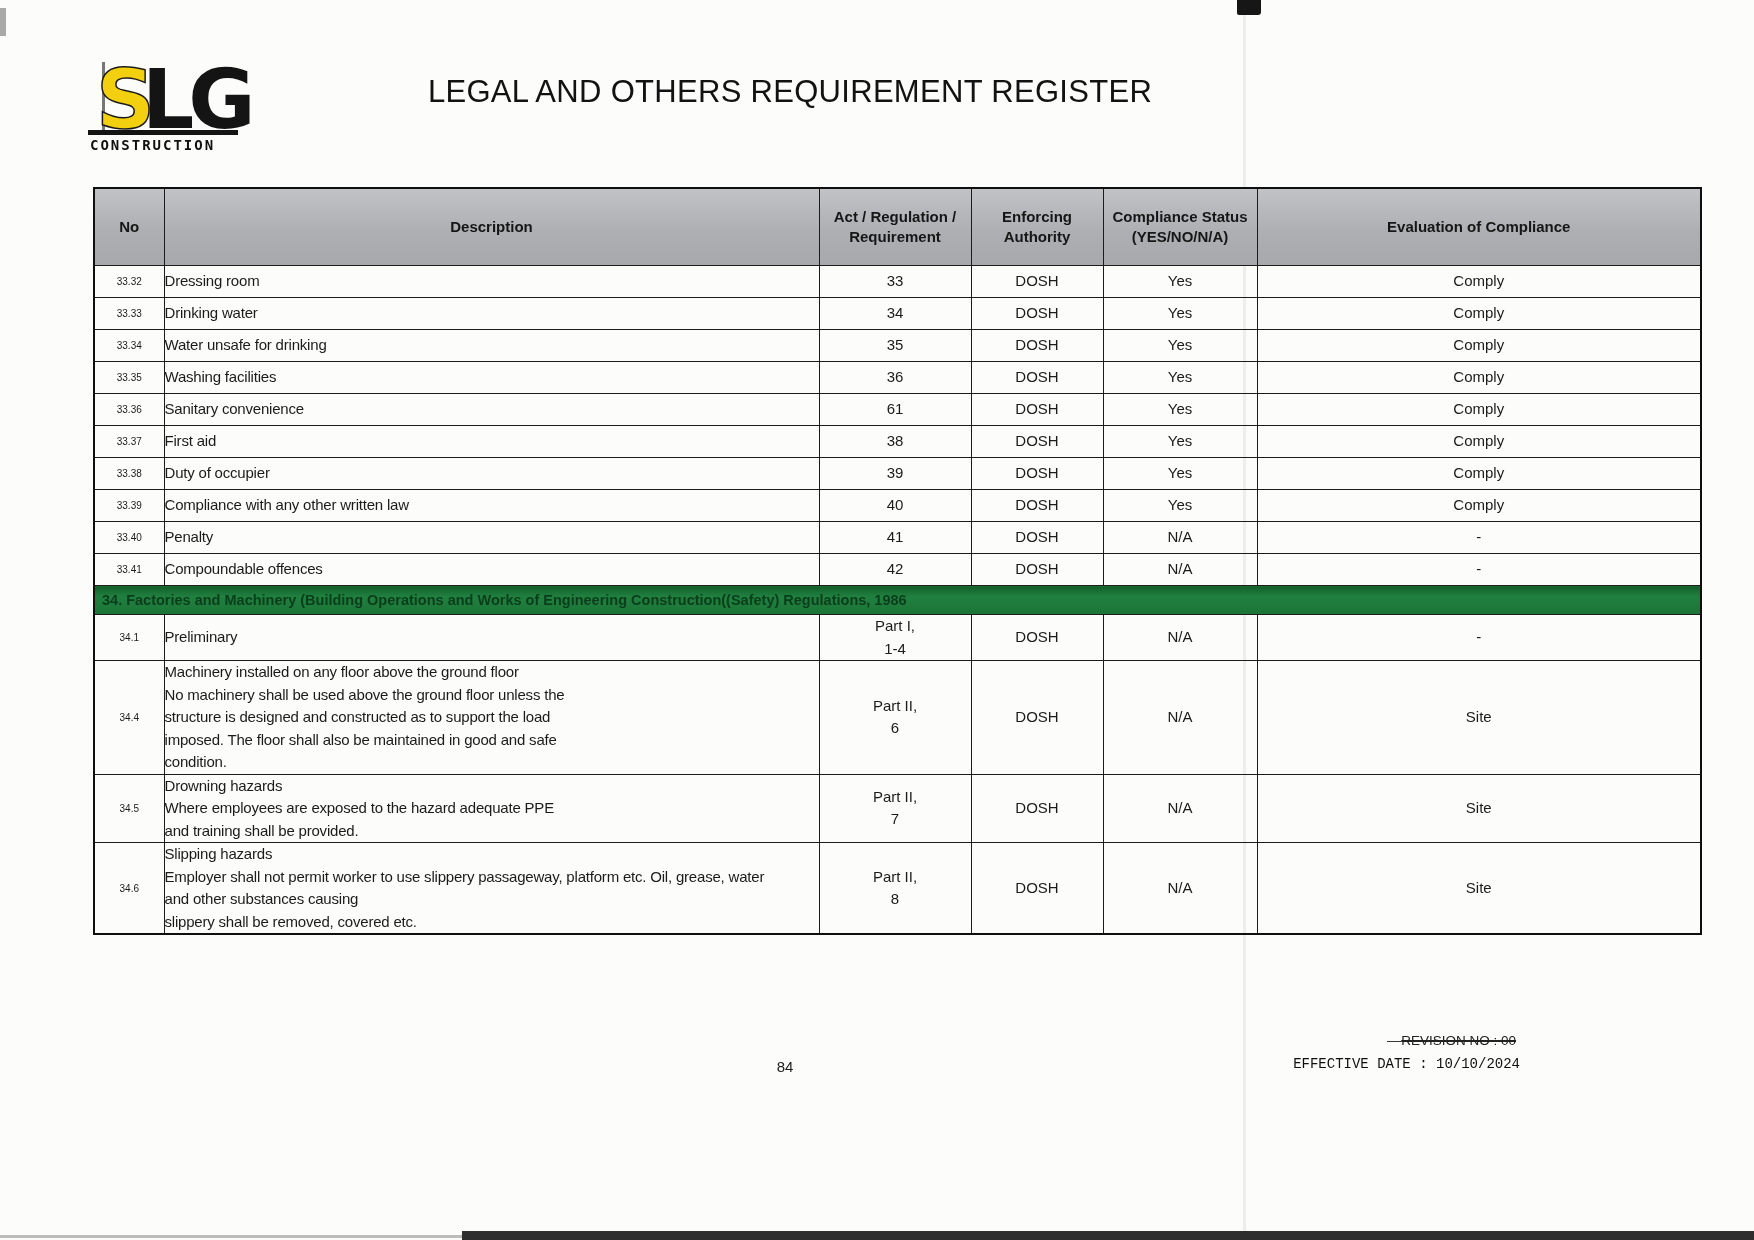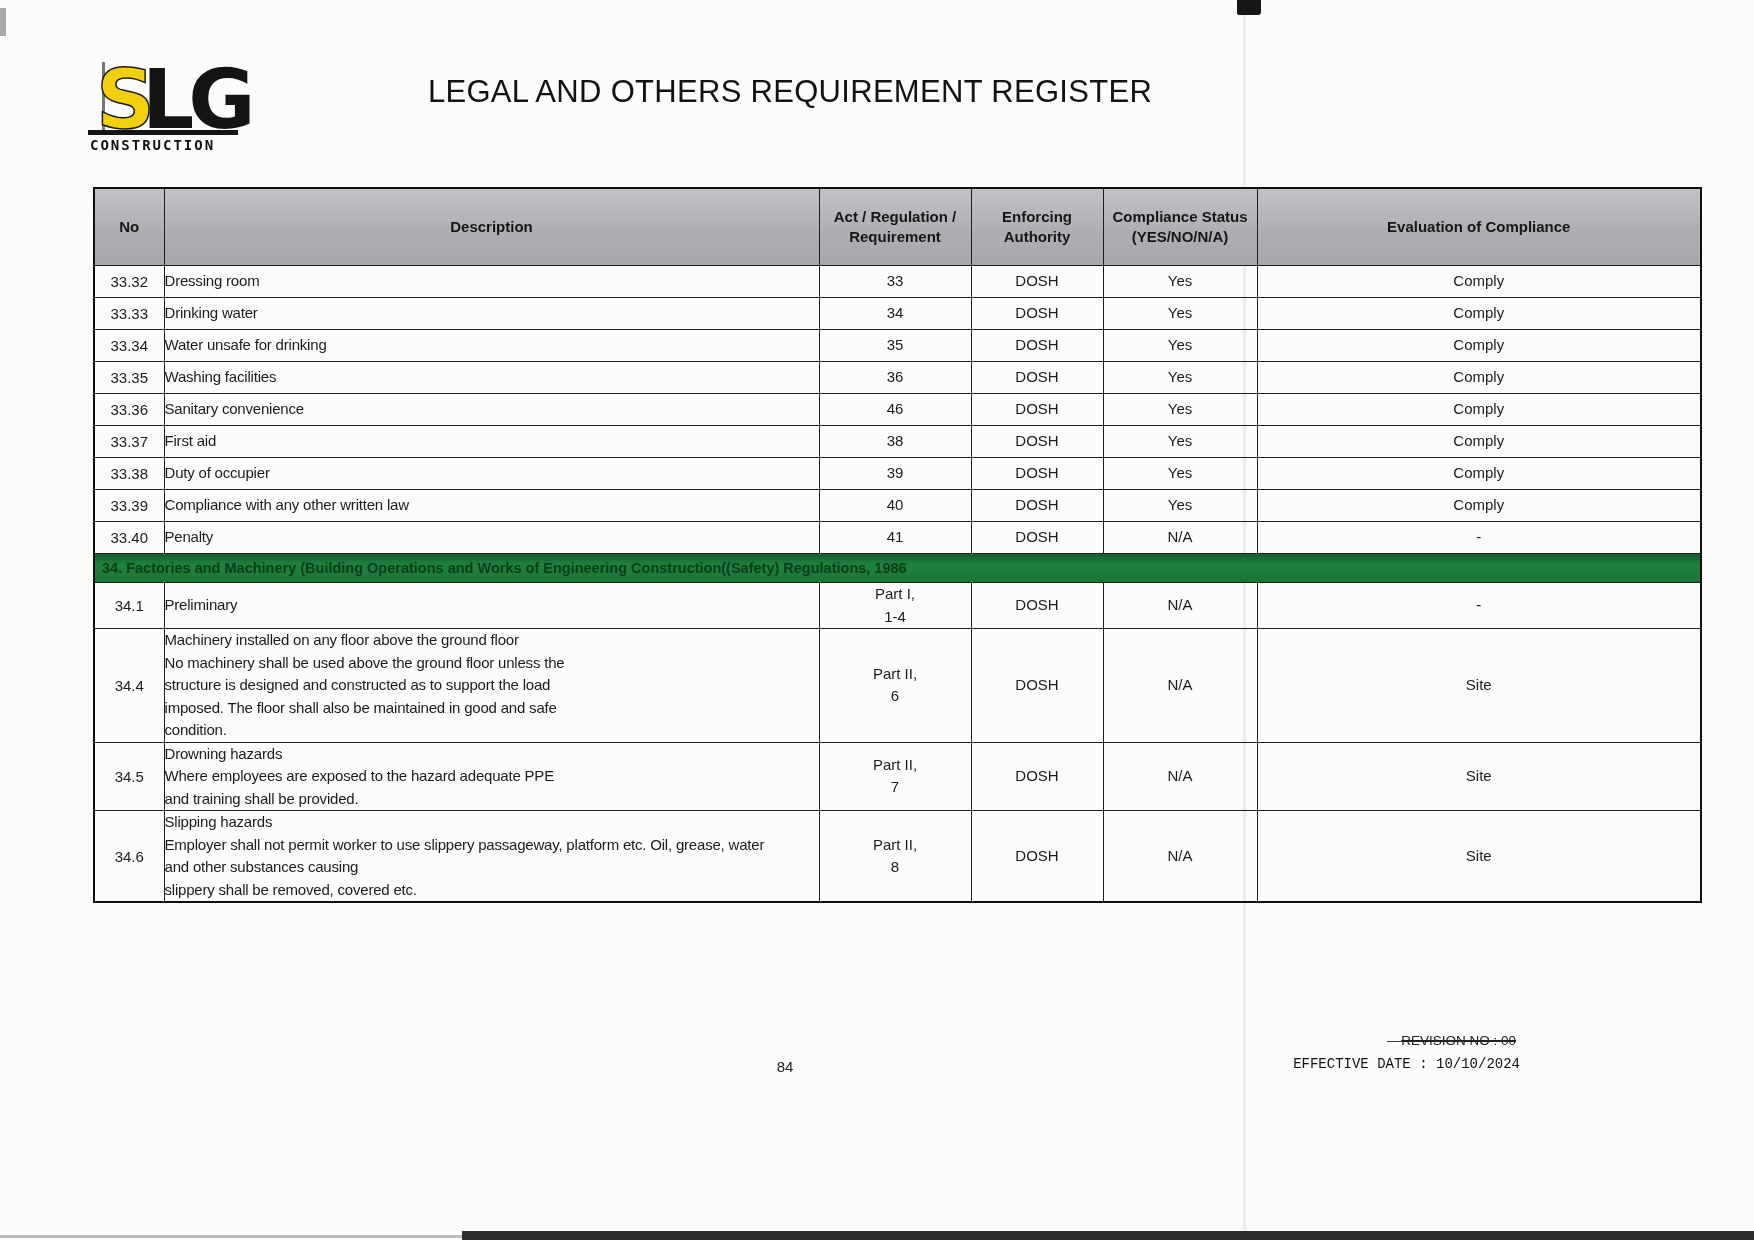--- a/index.html
+++ b/index.html
@@ -31,21 +31,21 @@
     vertical-align:middle;
     padding:0;
   }
   thead th{
     height:76px;
     background:linear-gradient(180deg,#c0c2c5 0%,#adafb2 55%,#a6a8ab 100%);
     font-weight:bold;font-size:15px;color:#161616;
     border-bottom:3px solid #0c0c0c;
   }
   thead th .hline{line-height:20px;}
-  .cell-no{text-align:center;font-size:15px;}
+  .cell-no{text-align:center;font-size:10px;}
   .cell-desc{text-align:left;padding:3px 9px;font-size:15px;letter-spacing:-0.2px;}
   .desc-title{font-weight:normal;line-height:22.5px;}
   .desc-line{line-height:22.5px;}
   .cell-act,.cell-auth,.cell-status,.cell-eval{text-align:center;font-size:15px;line-height:22.5px;}
   tr.short td{height:31px;}
   tr.section-row td{
     height:28px;
     background:linear-gradient(180deg,#145d29 0%,#1f8040 35%,#1c7436 100%);
     color:rgba(10,58,24,.95);
     font-weight:bold;font-size:14.5px;
@@ -166,21 +166,21 @@
         <td class="cell-auth">DOSH</td>
         <td class="cell-status">Yes</td>
         <td class="cell-eval">Comply</td>
       </tr>
       <tr class="short">
         <td class="cell-no">33.36</td>
         <td class="cell-desc">
           <div class="desc-line">Sanitary convenience</div>
         </td>
         <td class="cell-act">
-          <div>46</div>
+          <div>61</div>
         </td>
         <td class="cell-auth">DOSH</td>
         <td class="cell-status">Yes</td>
         <td class="cell-eval">Comply</td>
       </tr>
       <tr class="short">
         <td class="cell-no">33.37</td>
         <td class="cell-desc">
           <div class="desc-line">First aid</div>
         </td>
@@ -215,20 +215,32 @@
         <td class="cell-status">Yes</td>
         <td class="cell-eval">Comply</td>
       </tr>
       <tr class="short">
         <td class="cell-no">33.40</td>
         <td class="cell-desc">
           <div class="desc-line">Penalty</div>
         </td>
         <td class="cell-act">
           <div>41</div>
+        </td>
+        <td class="cell-auth">DOSH</td>
+        <td class="cell-status">N/A</td>
+        <td class="cell-eval">-</td>
+      </tr>
+      <tr class="short">
+        <td class="cell-no">33.41</td>
+        <td class="cell-desc">
+          <div class="desc-line">Compoundable offences</div>
+        </td>
+        <td class="cell-act">
+          <div>42</div>
         </td>
         <td class="cell-auth">DOSH</td>
         <td class="cell-status">N/A</td>
         <td class="cell-eval">-</td>
       </tr>
       <tr class="section-row">
         <td colspan="6">34. Factories and Machinery (Building Operations and Works of Engineering Construction((Safety) Regulations, 1986</td>
       </tr>
       <tr>
         <td class="cell-no">34.1</td>

